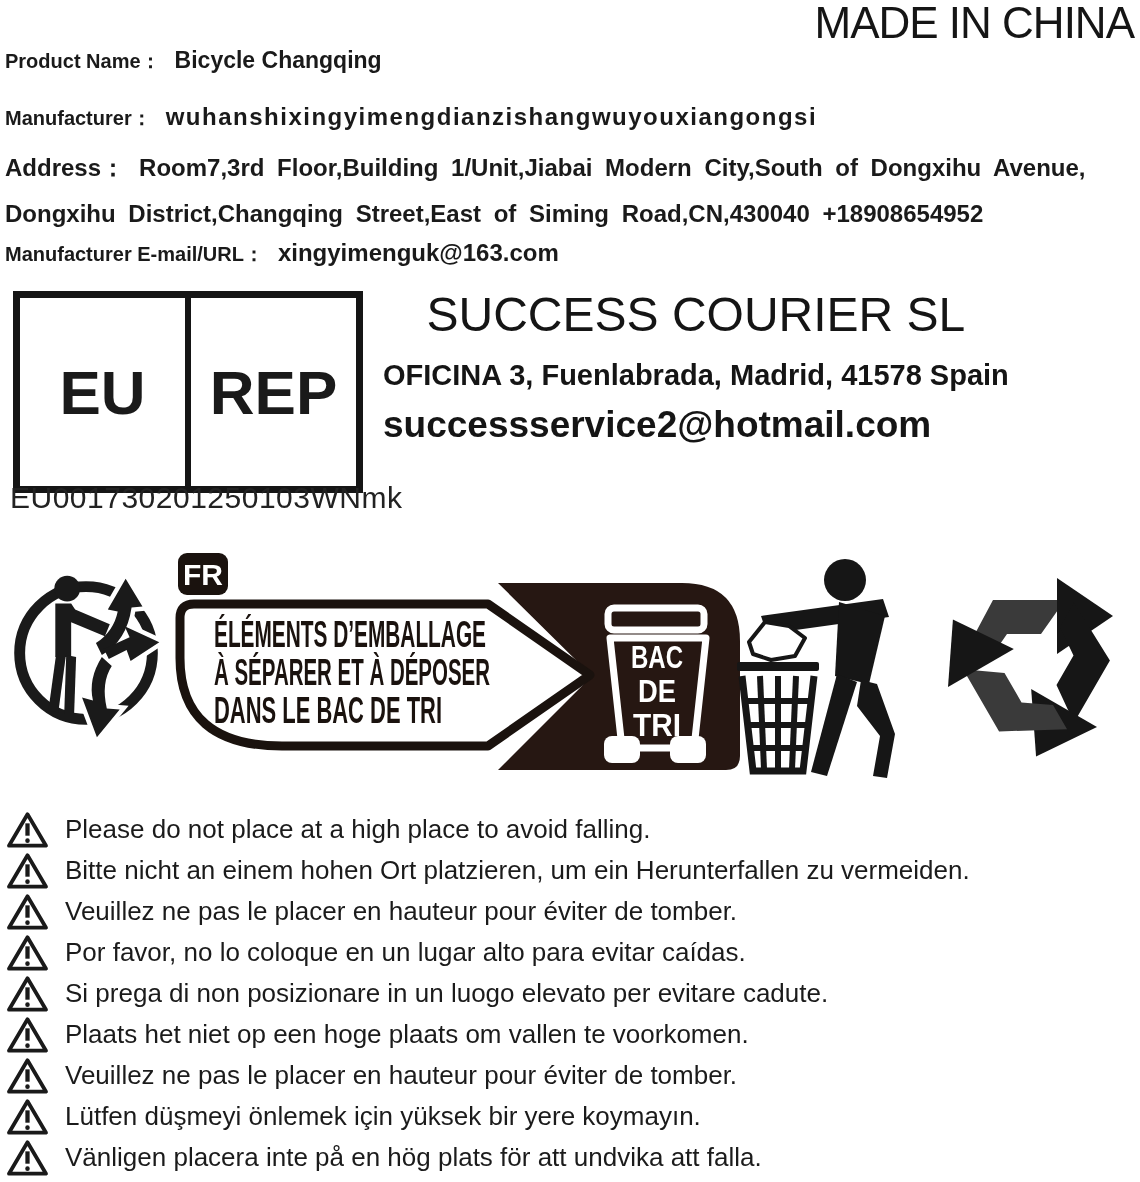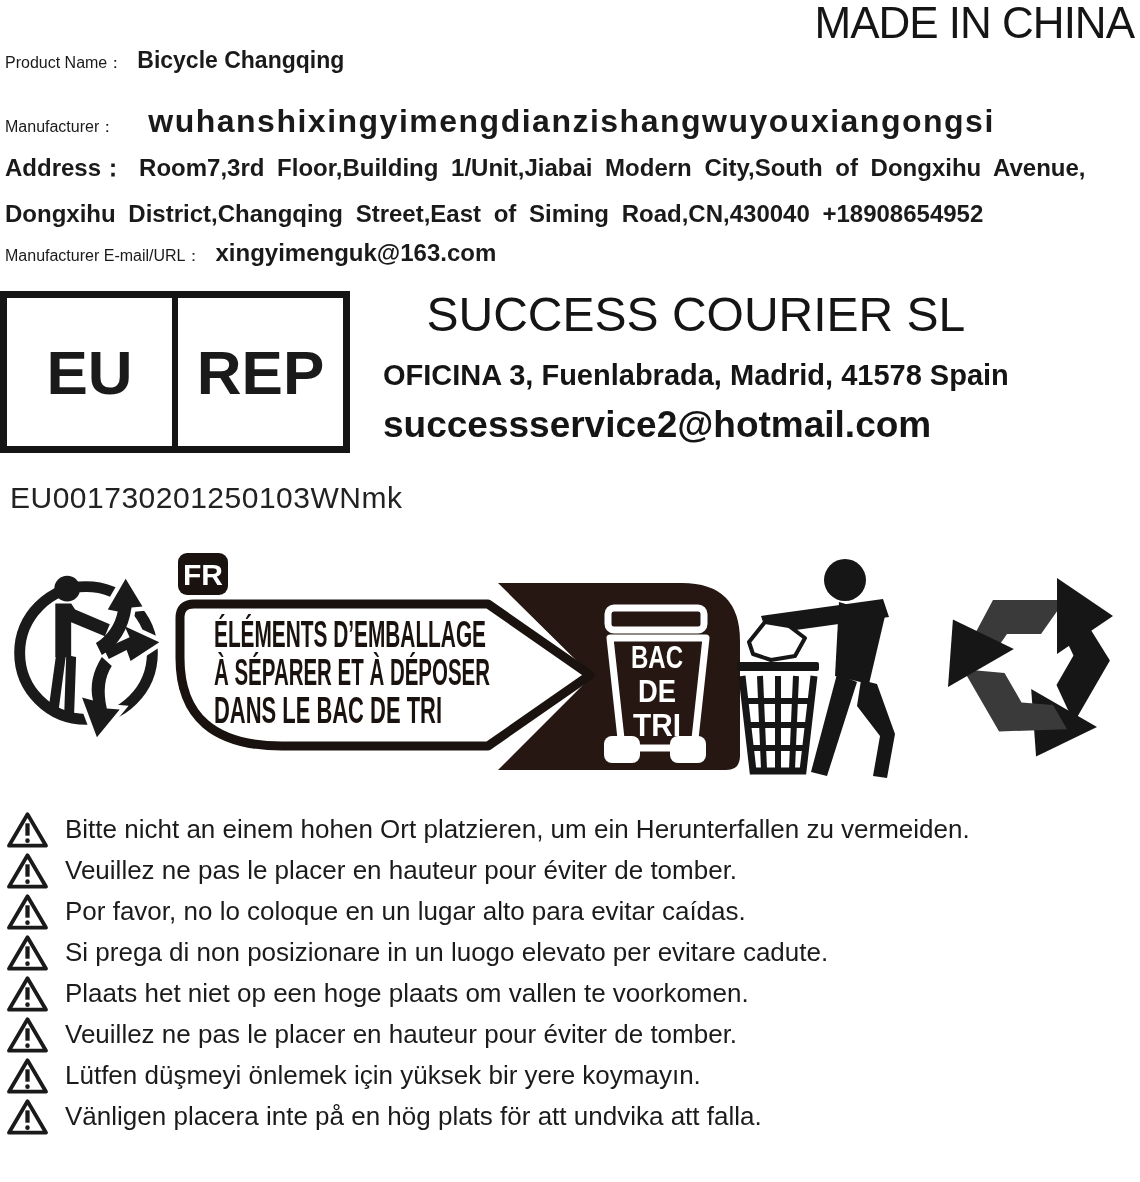--- a/index.html
+++ b/index.html
@@ -6,31 +6,31 @@
   body{
     width:1140px;height:1182px;position:relative;overflow:hidden;
     background:#ffffff;color:#1a1a1a;
     font-family:"Liberation Sans", sans-serif;
   }
   .abs{position:absolute;}
   
   .made{top:-2px;right:6px;font-size:44px;letter-spacing:-1px;color:#151515;white-space:nowrap;}
   
   .info{left:5px;white-space:nowrap;}
-  .lab{font-weight:normal;font-size:16px;}
+  .lab{font-weight:bold;font-size:20px;}
   .val{font-weight:bold;font-size:23px;}
   .product{top:47px;}
   .manu{top:103px;}
-  .manu .val{letter-spacing:1.5px;font-size:32px;margin-left:19px;}
+  .manu .val{letter-spacing:1.5px;font-size:24px;}
   .addr{top:145px;line-height:46px;font-weight:bold;font-size:24px;word-spacing:6px;}
   .mail{top:239px;}
   .mail .val{font-size:24px;}
   .gap{display:inline-block;width:14px;}
   
-  .eurep{left:0;top:291px;width:350px;height:162px;border:7px solid #151515;display:flex;box-sizing:border-box;}
+  .eurep{left:13px;top:291px;width:350px;height:202px;border:7px solid #151515;display:flex;box-sizing:border-box;}
   .eurep .cell{flex:1;display:flex;align-items:center;justify-content:center;font-weight:bold;font-size:62px;color:#1a1a1a;}
   .eurep .cell:first-child{border-right:6px solid #151515;}
   .eucode{left:10px;top:481px;font-size:30px;letter-spacing:.5px;color:#222;white-space:nowrap;}
   
   .courier{left:383px;top:288px;white-space:nowrap;color:#151515;}
   .courier .name{font-weight:normal;font-size:48px;line-height:54px;text-align:center;}
   .courier .a1{font-weight:bold;font-size:29px;margin-top:16px;}
   .courier .a2{font-weight:bold;font-size:29px;margin-top:17px;}
   .courier .em{font-weight:bold;font-size:37px;margin-top:12px;}
   
@@ -151,20 +151,28 @@
   </g>
 </svg>
 
 <ul class="abs warnings">
   <li>
     <svg width="43" height="38" viewBox="0 0 44 40">
         <path d="M22,3.5 L41.5,36.5 L2.5,36.5 Z" fill="none" stroke="#1a1a1a" stroke-width="4" stroke-linejoin="round"></path>
         <line x1="22" y1="13" x2="22" y2="26" stroke="#1a1a1a" stroke-width="4.5"></line>
         <circle cx="22" cy="31.2" r="2.4" fill="#1a1a1a"></circle>
       </svg>
+    <span class="wtxt">Please do not place at a high place to avoid falling.</span>
+  </li>
+  <li>
+    <svg width="43" height="38" viewBox="0 0 44 40">
+        <path d="M22,3.5 L41.5,36.5 L2.5,36.5 Z" fill="none" stroke="#1a1a1a" stroke-width="4" stroke-linejoin="round"></path>
+        <line x1="22" y1="13" x2="22" y2="26" stroke="#1a1a1a" stroke-width="4.5"></line>
+        <circle cx="22" cy="31.2" r="2.4" fill="#1a1a1a"></circle>
+      </svg>
     <span class="wtxt">Bitte nicht an einem hohen Ort platzieren, um ein Herunterfallen zu vermeiden.</span>
   </li>
   <li>
     <svg width="43" height="38" viewBox="0 0 44 40">
         <path d="M22,3.5 L41.5,36.5 L2.5,36.5 Z" fill="none" stroke="#1a1a1a" stroke-width="4" stroke-linejoin="round"></path>
         <line x1="22" y1="13" x2="22" y2="26" stroke="#1a1a1a" stroke-width="4.5"></line>
         <circle cx="22" cy="31.2" r="2.4" fill="#1a1a1a"></circle>
       </svg>
     <span class="wtxt">Veuillez ne pas le placer en hauteur pour éviter de tomber.</span>
   </li>

